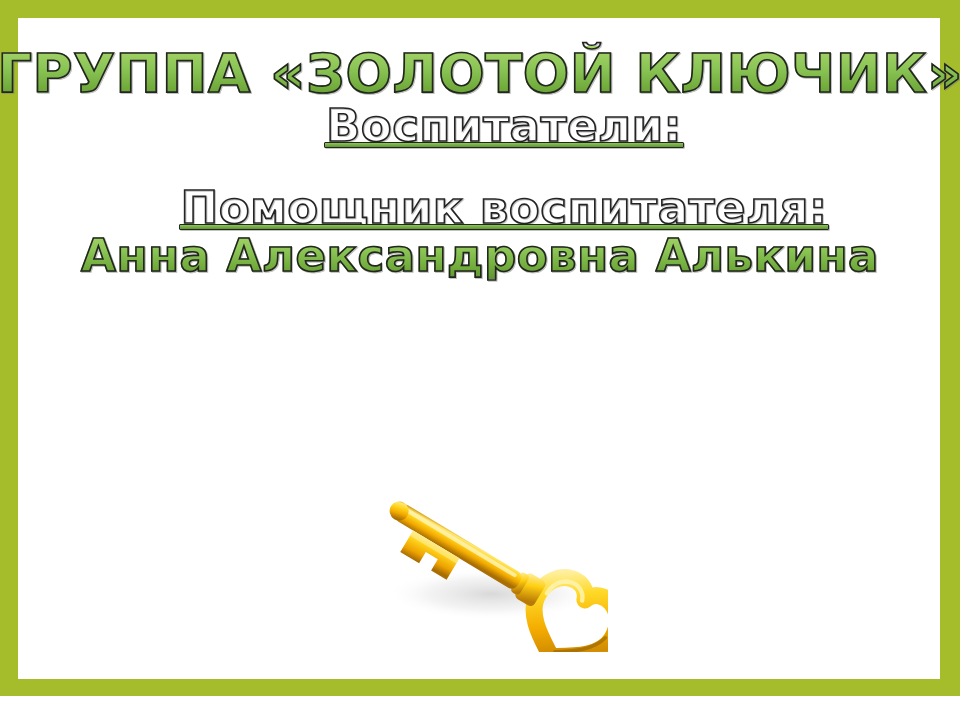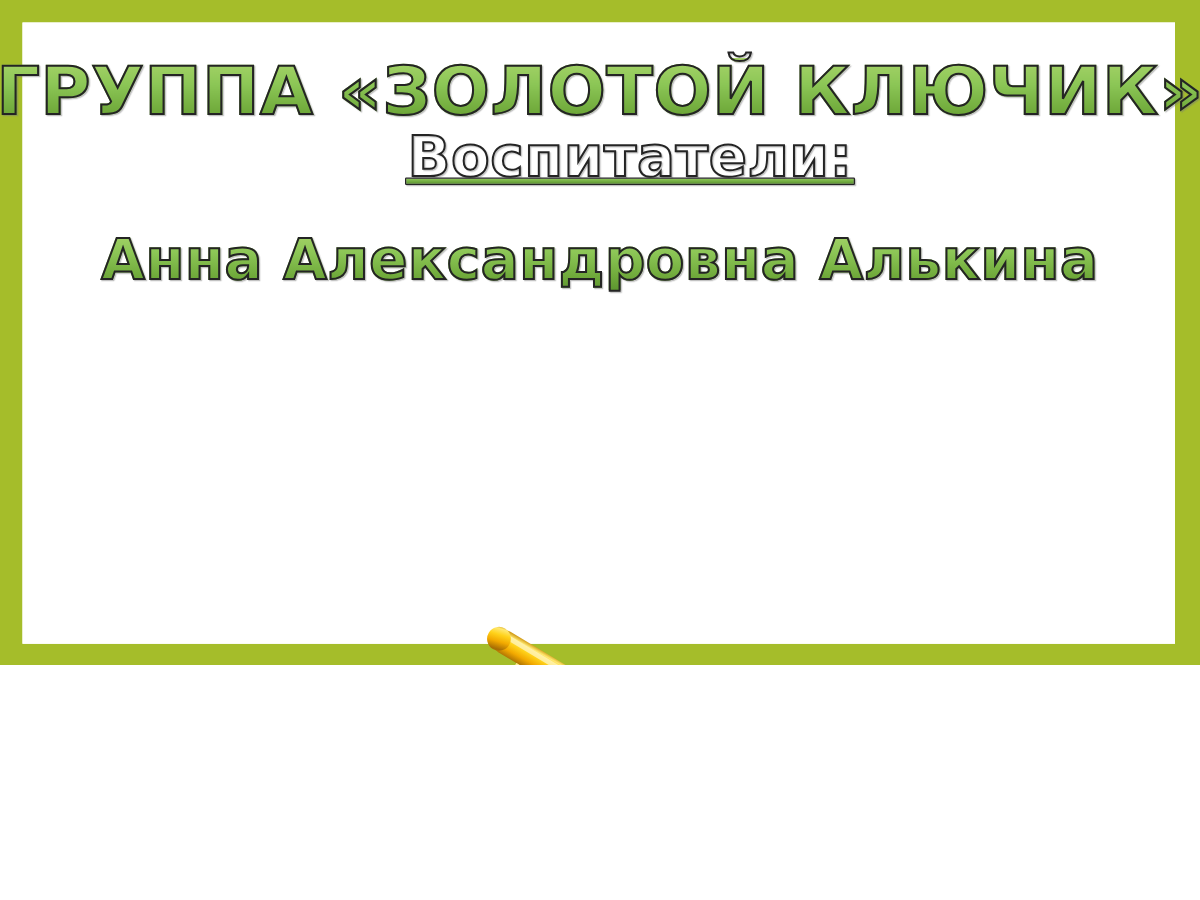--- a/index.html
+++ b/index.html
@@ -8,21 +8,21 @@
     padding: 0;
     background: #ffffff;
   }
   body {
     font-family: "Liberation Sans", sans-serif;
   }
 
   .slide {
     position: relative;
     width: 960px;
-    height: 532px;
+    height: 696px;
     box-sizing: border-box;
     background: #ffffff;
     overflow: hidden;
   }
 
   
   .frame-edge {
     position: absolute;
     background: #a5bd2a;
     z-index: 1;
@@ -134,20 +134,21 @@
   <div class="text-stack">
 
     <span class="wa wa-title">ГРУППА «ЗОЛОТОЙ КЛЮЧИК»</span>
 
     <span class="wa wa-sub"><span class="underlined">Воспитатели:</span></span>
 
 
 
     <span class="spacer-line"></span>
 
+    <span class="wa wa-sub"><span class="underlined">Помощник воспитателя:</span></span>
 
     <span class="wa wa-name">Анна Александровна Алькина</span>
 
   </div>
 
   <div class="key-wrap">
     <svg viewBox="0 0 256 186" xmlns="http://www.w3.org/2000/svg">
       <defs>
         <linearGradient id="goldShaft" x1="0" y1="0" x2="0.25" y2="1">
           <stop offset="0%" stop-color="#c98c06"></stop>

